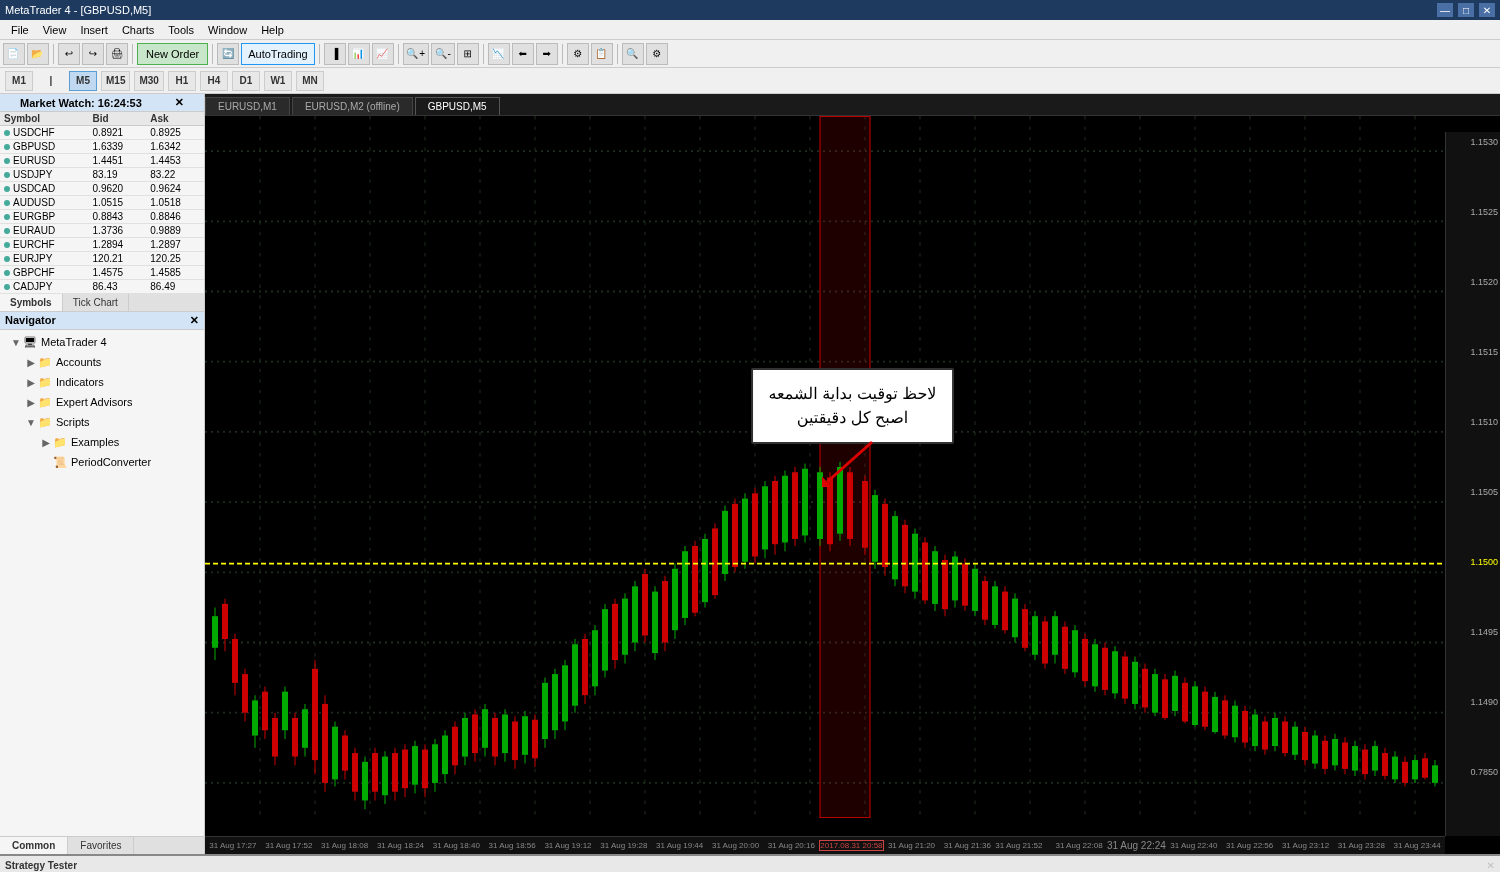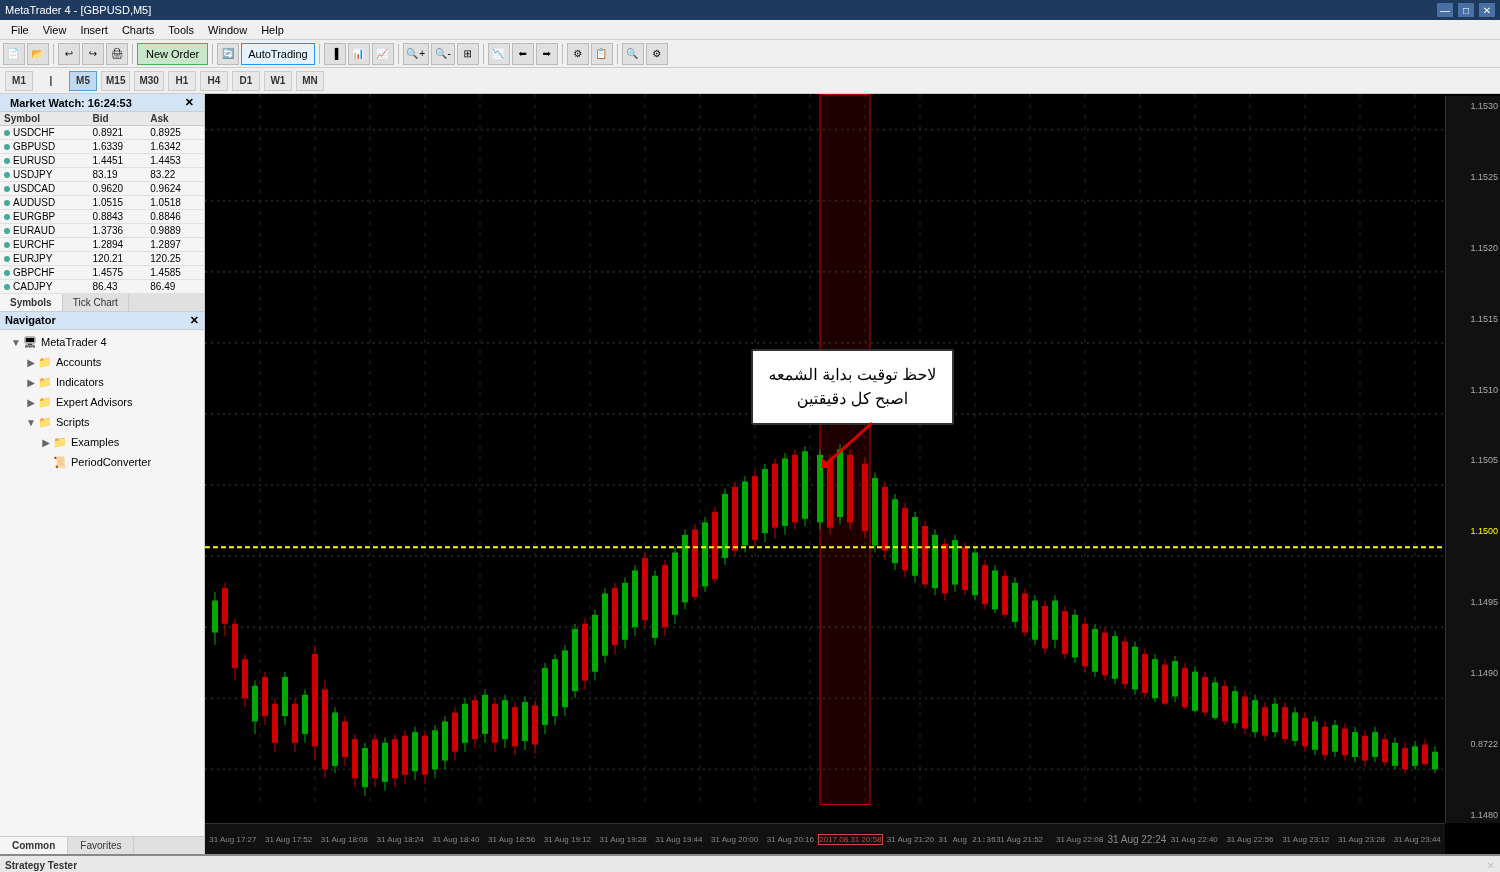--- a/index.html
+++ b/index.html
@@ -27,21 +27,21 @@
     .toolbar2-btn.active { background: #c0d8f0; border-color: #5a9fd4; }
 
     
     .main-layout { display: flex; height: calc(872px - 20px - 20px - 28px - 26px - 18px); }
 
     
     .left-panel { width: 205px; background: #f5f5f5; border-right: 1px solid #ccc; display: flex; flex-direction: column; }
 
     
     .market-watch { flex: 0 0 auto; }
-    .panel-header { background: #d4e4f7; padding: 2px 10px; font-size: 11px; font-weight: bold; color: #000; border-bottom: 1px solid #ccc; display: flex; justify-content: space-between; align-items: center; text-align: right; }
+    .panel-header { background: #d4e4f7; padding: 2px 20px; font-size: 11px; font-weight: bold; color: #000; border-bottom: 1px solid #ccc; display: flex; justify-content: space-between; align-items: center; text-align: right; }
     .market-table { width: 100%; border-collapse: collapse; }
     .market-table th { background: #e8e8e8; border-bottom: 1px solid #ccc; padding: 1px 4px; font-size: 10px; text-align: left; color: #333; }
     .market-table td { padding: 1px 4px; font-size: 10px; border-bottom: 1px solid #e0e0e0; color: #000; }
     .bid-col { color: #cc0000; }
     .ask-col { color: #0000cc; }
     .symbol-dot { display: inline-block; width: 6px; height: 6px; background: #4a9; border-radius: 50%; margin-right: 3px; }
 
     
     .tab-bar { display: flex; background: #e0e0e0; border-bottom: 1px solid #ccc; }
     .tab { padding: 3px 10px; font-size: 10px; cursor: pointer; border-right: 1px solid #ccc; color: #333; }
@@ -67,21 +67,21 @@
     .chart-tabs { height: 22px; background: #1a1a1a; display: flex; align-items: flex-end; border-bottom: 1px solid #333; }
     .chart-tab { padding: 3px 12px; font-size: 10px; cursor: pointer; background: #2a2a2a; color: #aaa; border: 1px solid #444; border-bottom: none; margin-right: 2px; }
     .chart-tab.active { background: #1a1a1a; color: #fff; border-color: #555; }
     .chart-info { height: 18px; background: #111; color: #aaa; font-size: 10px; display: flex; align-items: center; padding: 0 5px; border-bottom: 1px solid #333; }
     .chart-canvas { flex: 1; position: relative; background: #000; overflow: hidden; }
 
     
     .chart-svg { width: 100%; height: 100%; }
 
     
-    .price-axis { position: absolute; right: 0; top: 2px; width: 55px; height: 100%; background: #111; border-left: 1px solid #333; display: flex; flex-direction: column; justify-content: space-between; padding: 5px 2px; }
+    .price-axis { position: absolute; right: 0; top: 16px; width: 55px; height: 100%; background: #111; border-left: 1px solid #333; display: flex; flex-direction: column; justify-content: space-between; padding: 5px 2px; }
     .price-label { font-size: 9px; color: #aaa; text-align: right; }
 
     
     .time-axis { height: 18px; background: #111; border-top: 1px solid #333; display: flex; align-items: center; padding: 0; overflow: hidden; }
     .time-label { font-size: 8px; color: #888; flex: 1; text-align: center; white-space: nowrap; }
 
     
     .chart-popup { position: absolute; top: 42%; left: 54%; background: #fff; border: 2px solid #333; padding: 12px 16px; text-align: center; z-index: 10; border-radius: 2px; }
     .chart-popup-text { font-size: 16px; color: #000; font-family: Arial; direction: rtl; line-height: 1.5; }
 
@@ -289,20 +289,25 @@
       </div>
       <div class="nav-tabs">
         <div class="nav-tab active">Common</div>
         <div class="nav-tab">Favorites</div>
       </div>
     </div>
   </div>
 
   <div class="chart-area">
 
+    <div class="chart-tabs">
+      <div class="chart-tab">EURUSD,M1</div>
+      <div class="chart-tab">EURUSD,M2 (offline)</div>
+      <div class="chart-tab active">GBPUSD,M5</div>
+    </div>
 
 
     <div class="chart-canvas" style="position:relative;">
 
       <svg class="chart-svg" viewBox="0 0 1240 400" preserveAspectRatio="none" style="position:absolute;left:0;top:0;width:calc(100% - 55px);height:calc(100% - 18px);">
 
         <rect width="1240" height="400" fill="#000"></rect>
 
         <line x1="0" y1="20" x2="1240" y2="20" class="grid-line"></line>
         <line x1="0" y1="60" x2="1240" y2="60" class="grid-line"></line>
@@ -603,54 +608,54 @@
       <div class="price-axis">
         <span class="price-label">1.1530</span>
         <span class="price-label">1.1525</span>
         <span class="price-label">1.1520</span>
         <span class="price-label">1.1515</span>
         <span class="price-label">1.1510</span>
         <span class="price-label">1.1505</span>
         <span class="price-label" style="color:#ffff00;">1.1500</span>
         <span class="price-label">1.1495</span>
         <span class="price-label">1.1490</span>
-        <span class="price-label">0.8722</span>
+        <span class="price-label">0.7850</span>
         <span class="price-label">1.1480</span>
       </div>
 
       <div class="chart-popup" style="position:absolute;top:35%;left:50%;transform:translateX(-50%);">
         <div class="chart-popup-text">لاحظ توقيت بداية الشمعه</div>
         <div class="chart-popup-text">اصبح كل دقيقتين</div>
 
         <svg style="position:absolute;bottom:-45px;left:35%;width:60px;height:50px;">
           <defs>
             <marker id="arrowhead" markerWidth="10" markerHeight="7" refX="0" refY="3.5" orient="auto">
               <polygon points="0 0, 10 3.5, 0 7" fill="#dd0000"></polygon>
             </marker>
           </defs>
           <line x1="50" y1="5" x2="5" y2="45" stroke="#dd0000" stroke-width="3" marker-end="url(#arrowhead)"></line>
         </svg>
       </div>
     </div>
 
-    <div class="time-axis" style="background:#111;border-top:1px solid #333;height:31px;display:flex;align-items:center;overflow:hidden;width:calc(100% - 55px);">
+    <div class="time-axis" style="background:#111;border-top:1px solid #333;height:18px;display:flex;align-items:center;overflow:hidden;width:calc(100% - 55px);">
       <span class="time-label" style="font-size:8px;color:#888;flex:1;text-align:center;white-space:nowrap;">31 Aug 17:27</span>
       <span class="time-label" style="font-size:8px;color:#888;flex:1;text-align:center;white-space:nowrap;">31 Aug 17:52</span>
       <span class="time-label" style="font-size:8px;color:#888;flex:1;text-align:center;white-space:nowrap;">31 Aug 18:08</span>
       <span class="time-label" style="font-size:8px;color:#888;flex:1;text-align:center;white-space:nowrap;">31 Aug 18:24</span>
       <span class="time-label" style="font-size:8px;color:#888;flex:1;text-align:center;white-space:nowrap;">31 Aug 18:40</span>
       <span class="time-label" style="font-size:8px;color:#888;flex:1;text-align:center;white-space:nowrap;">31 Aug 18:56</span>
       <span class="time-label" style="font-size:8px;color:#888;flex:1;text-align:center;white-space:nowrap;">31 Aug 19:12</span>
       <span class="time-label" style="font-size:8px;color:#888;flex:1;text-align:center;white-space:nowrap;">31 Aug 19:28</span>
       <span class="time-label" style="font-size:8px;color:#888;flex:1;text-align:center;white-space:nowrap;">31 Aug 19:44</span>
       <span class="time-label" style="font-size:8px;color:#888;flex:1;text-align:center;white-space:nowrap;">31 Aug 20:00</span>
       <span class="time-label" style="font-size:8px;color:#888;flex:1;text-align:center;white-space:nowrap;">31 Aug 20:16</span>
       <span class="time-label" style="font-size:8px;color:#cc4444;flex:1;text-align:center;white-space:nowrap;border:1px solid #cc4444;">2017.08.31 20:58</span>
       <span class="time-label" style="font-size:8px;color:#888;flex:1;text-align:center;white-space:nowrap;">31 Aug 21:20</span>
-      <span class="time-label" style="font-size:8px;color:#888;flex:1;text-align:left;white-space:nowrap;font-family:Liberation Mono, monospace;">31 Aug 21:36</span>
+      <span class="time-label" style="font-size:8px;color:#888;flex:1;text-align:center;white-space:nowrap;">31 Aug 21:36</span>
       <span class="time-label" style="font-size:8px;color:#888;flex:1;text-align:left;white-space:nowrap;">31 Aug 21:52</span>
       <span class="time-label" style="font-size:8px;color:#888;flex:1;text-align:center;white-space:nowrap;">31 Aug 22:08</span>
       <span class="time-label" style="font-size:10px;color:#888;flex:1;text-align:center;white-space:nowrap;">31 Aug 22:24</span>
       <span class="time-label" style="font-size:8px;color:#888;flex:1;text-align:center;white-space:nowrap;">31 Aug 22:40</span>
       <span class="time-label" style="font-size:8px;color:#888;flex:1;text-align:center;white-space:nowrap;">31 Aug 22:56</span>
       <span class="time-label" style="font-size:8px;color:#888;flex:1;text-align:center;white-space:nowrap;">31 Aug 23:12</span>
       <span class="time-label" style="font-size:8px;color:#888;flex:1;text-align:center;white-space:nowrap;">31 Aug 23:28</span>
       <span class="time-label" style="font-size:8px;color:#888;flex:1;text-align:center;white-space:nowrap;">31 Aug 23:44</span>
     </div>
   </div>

